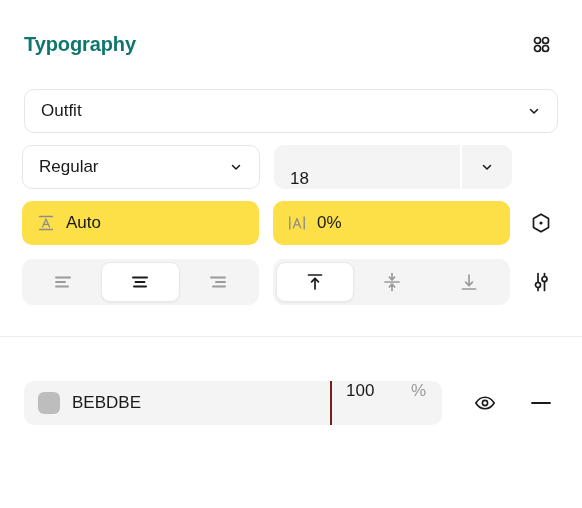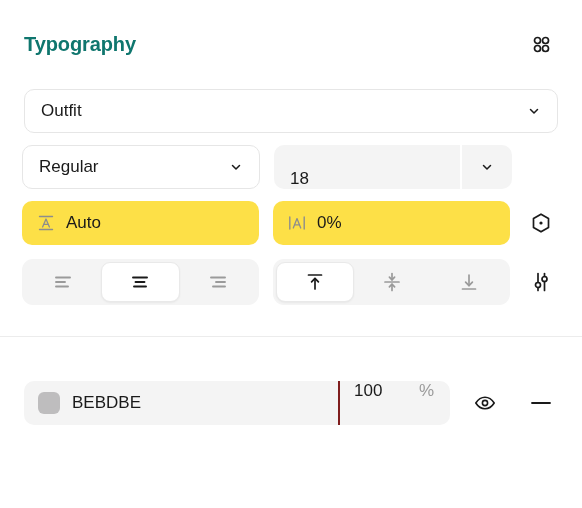--- a/index.html
+++ b/index.html
@@ -159,21 +159,21 @@
     background: #ececec;
     margin-top: 31px;
   }
 
   
   .fill-section { padding-top: 26px; }
   .fill-row {
     display: flex;
     align-items: center;
     padding: 0 24px;
-    gap: 18px;
+    gap: 26px;
     margin-top: 18px;
   }
   .fill-field {
     flex: 1;
     height: 44px;
     border-radius: 10px;
     background: #f4f4f4;
     display: flex;
     align-items: center;
     overflow: hidden;

